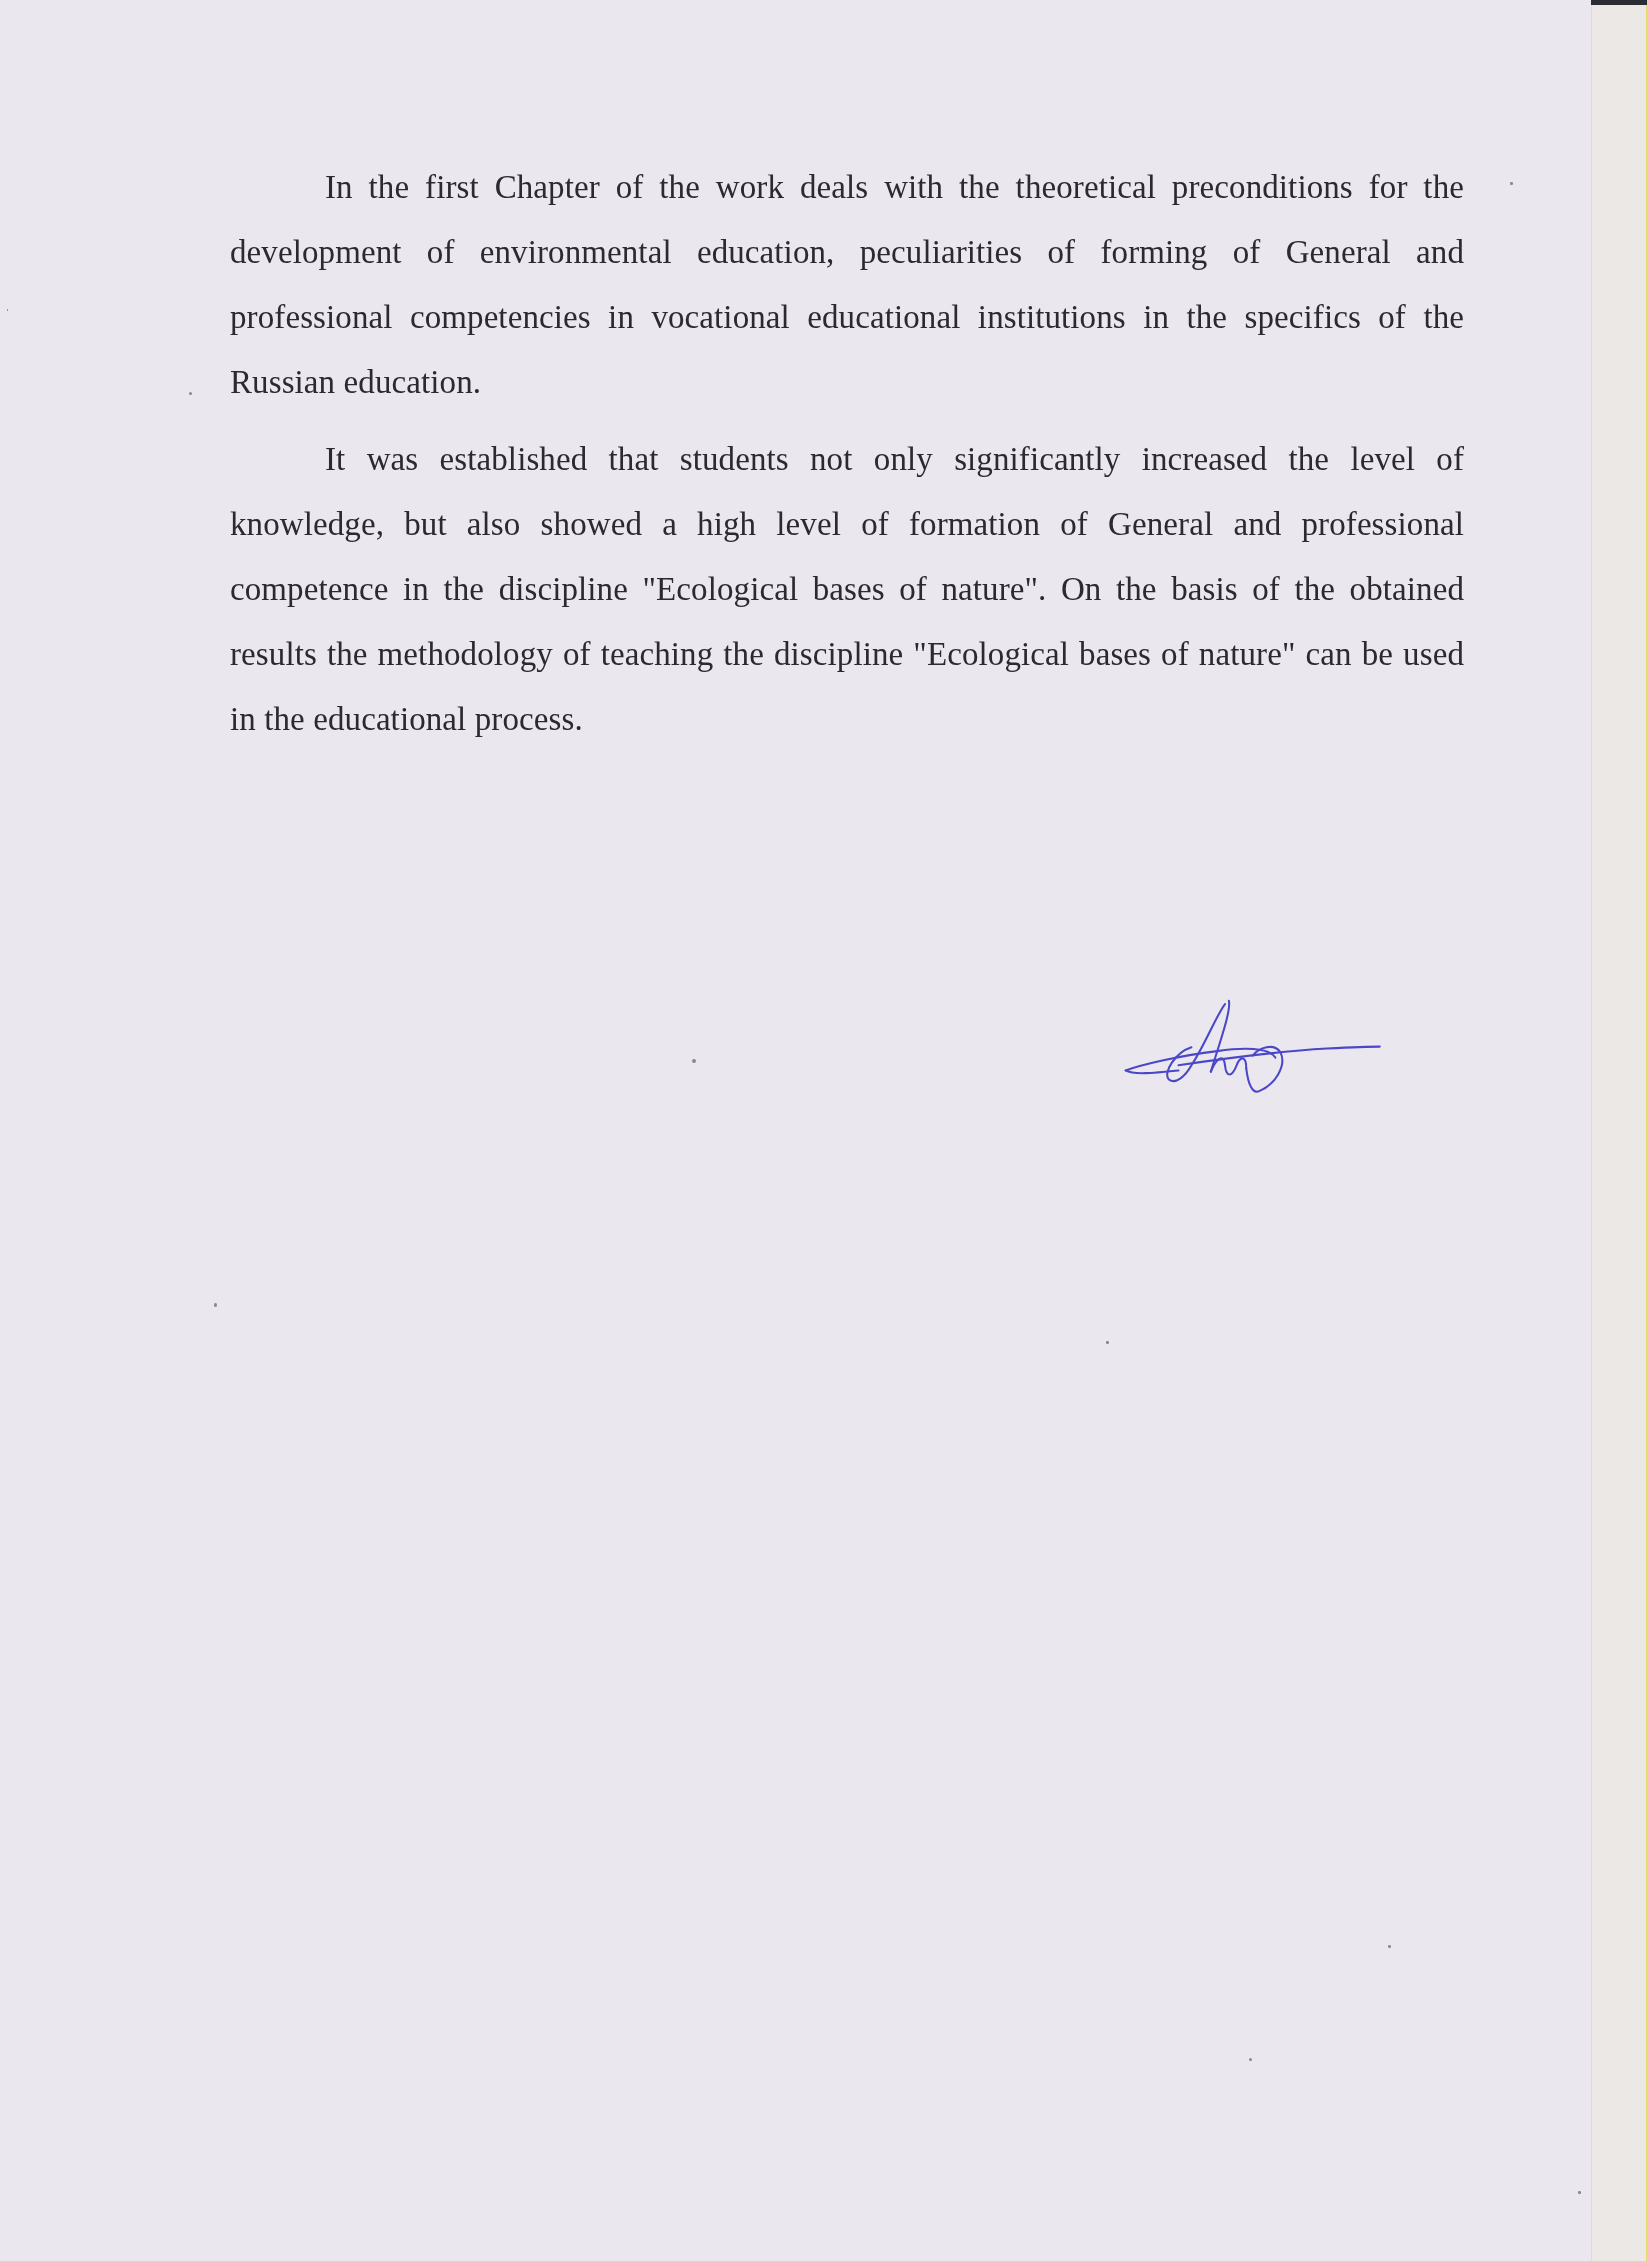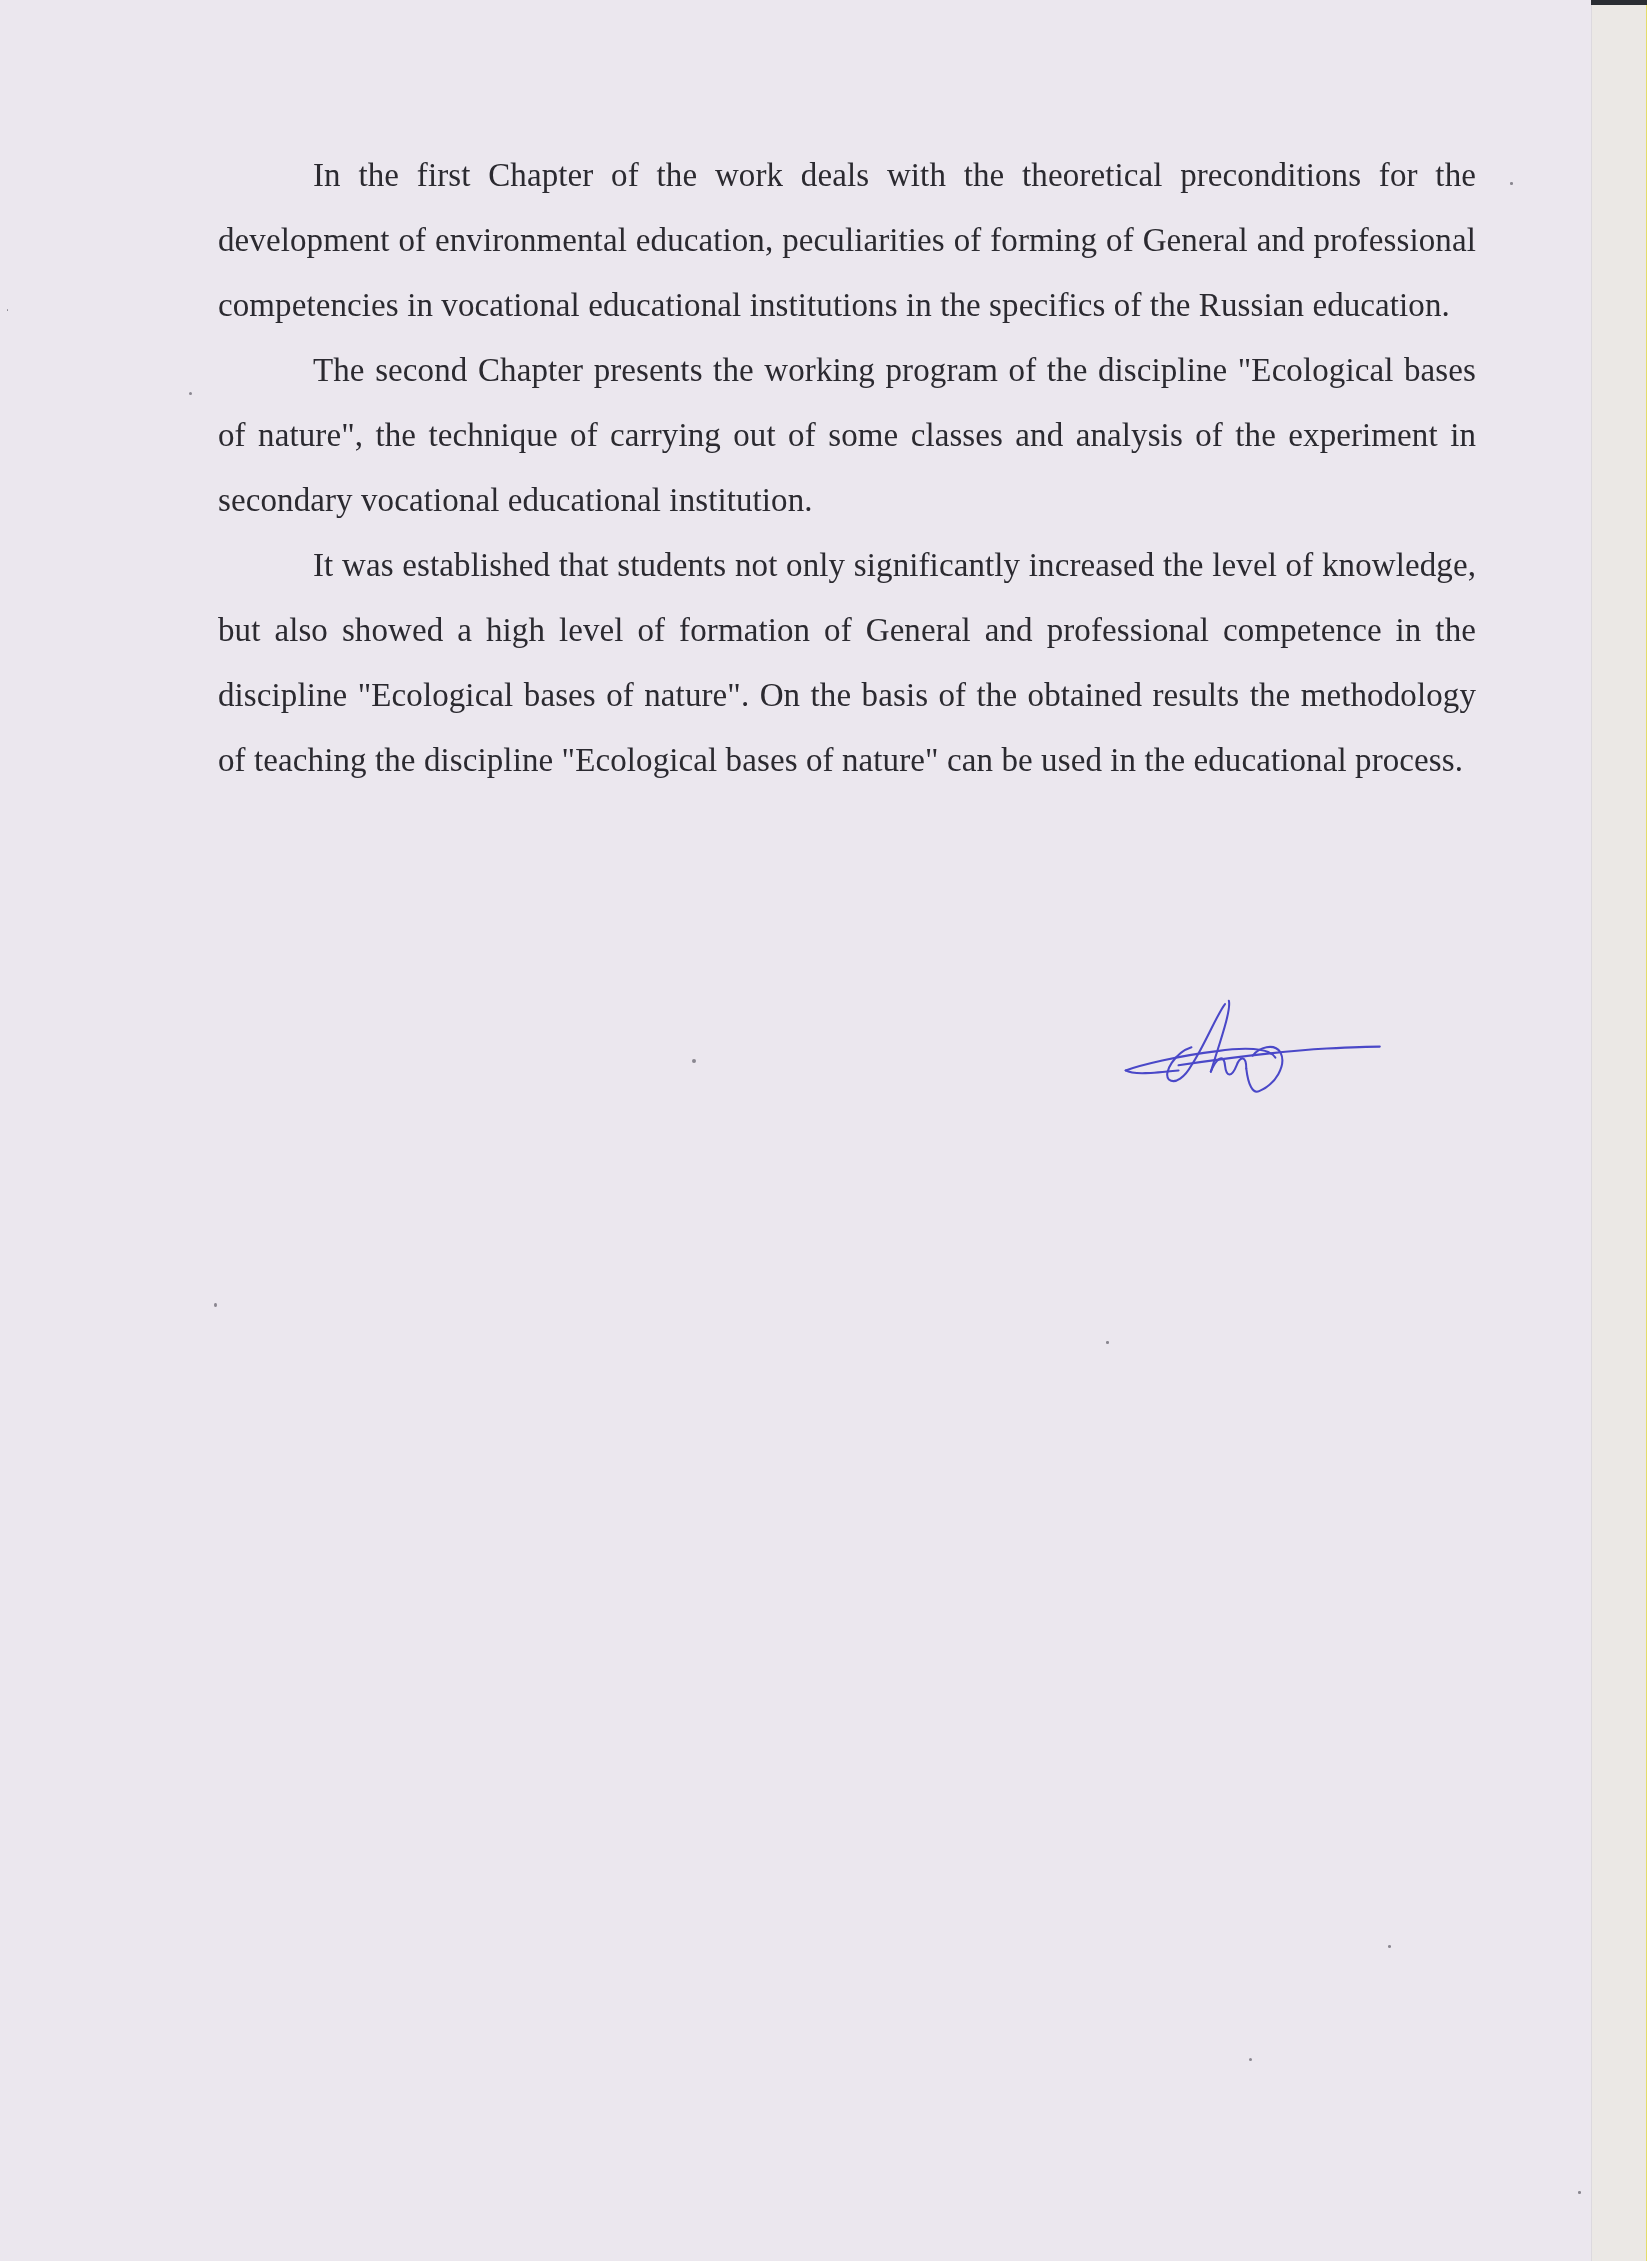--- a/index.html
+++ b/index.html
@@ -51,21 +51,21 @@
     left: 218px;
     top: 143px;
     width: 1258px;
     font-family: "Liberation Serif", "DejaVu Serif", serif;
     font-size: 33px;
     line-height: 65px;
     color: #2b2a30;
     letter-spacing: 0.1px;
   }
   .para {
-    margin: 0;
+    margin: 12px;
     text-align: justify;
     text-indent: 95px;
   }
   .signature {
     position: absolute;
     left: 1114px;
     top: 975px;
     width: 271px;
     height: 129px;
   }
@@ -74,21 +74,20 @@
     background: #8a8790;
     border-radius: 50%;
   }
 </style>
 </head>
 <body>
 
 <div class="page">
   <div class="body-text">
     <p class="para">In the first Chapter of the work deals with the theoretical preconditions for the development of environmental education, peculiarities of forming of General and professional competencies in vocational educational institutions in the specifics of the Russian education.</p>
-    <p class="para">The second Chapter presents the working program of the discipline "Ecological bases of nature", the technique of carrying out of some classes and analysis of the experiment in secondary vocational educational institution.</p>
     <p class="para">It was established that students not only significantly increased the level of knowledge, but also showed a high level of formation of General and professional competence in the discipline "Ecological bases of nature". On the basis of the obtained results the methodology of teaching the discipline "Ecological bases of nature" can be used in the educational process.</p>
   </div>
 
   <svg class="signature" viewBox="0 0 420 200" xmlns="http://www.w3.org/2000/svg">
     <g fill="none" stroke="#4a48c8" stroke-width="3.2" stroke-linecap="round" stroke-linejoin="round">
 
       <path d="M 172 45 C 160 60, 140 110, 120 140 C 110 158, 95 170, 85 162 C 75 152, 95 120, 120 112"></path>
       <path d="M 178 40 C 182 55, 162 110, 150 150"></path>
 
       <path d="M 18 148 C 40 140, 100 125, 160 118 C 200 112, 240 112, 250 128"></path>

